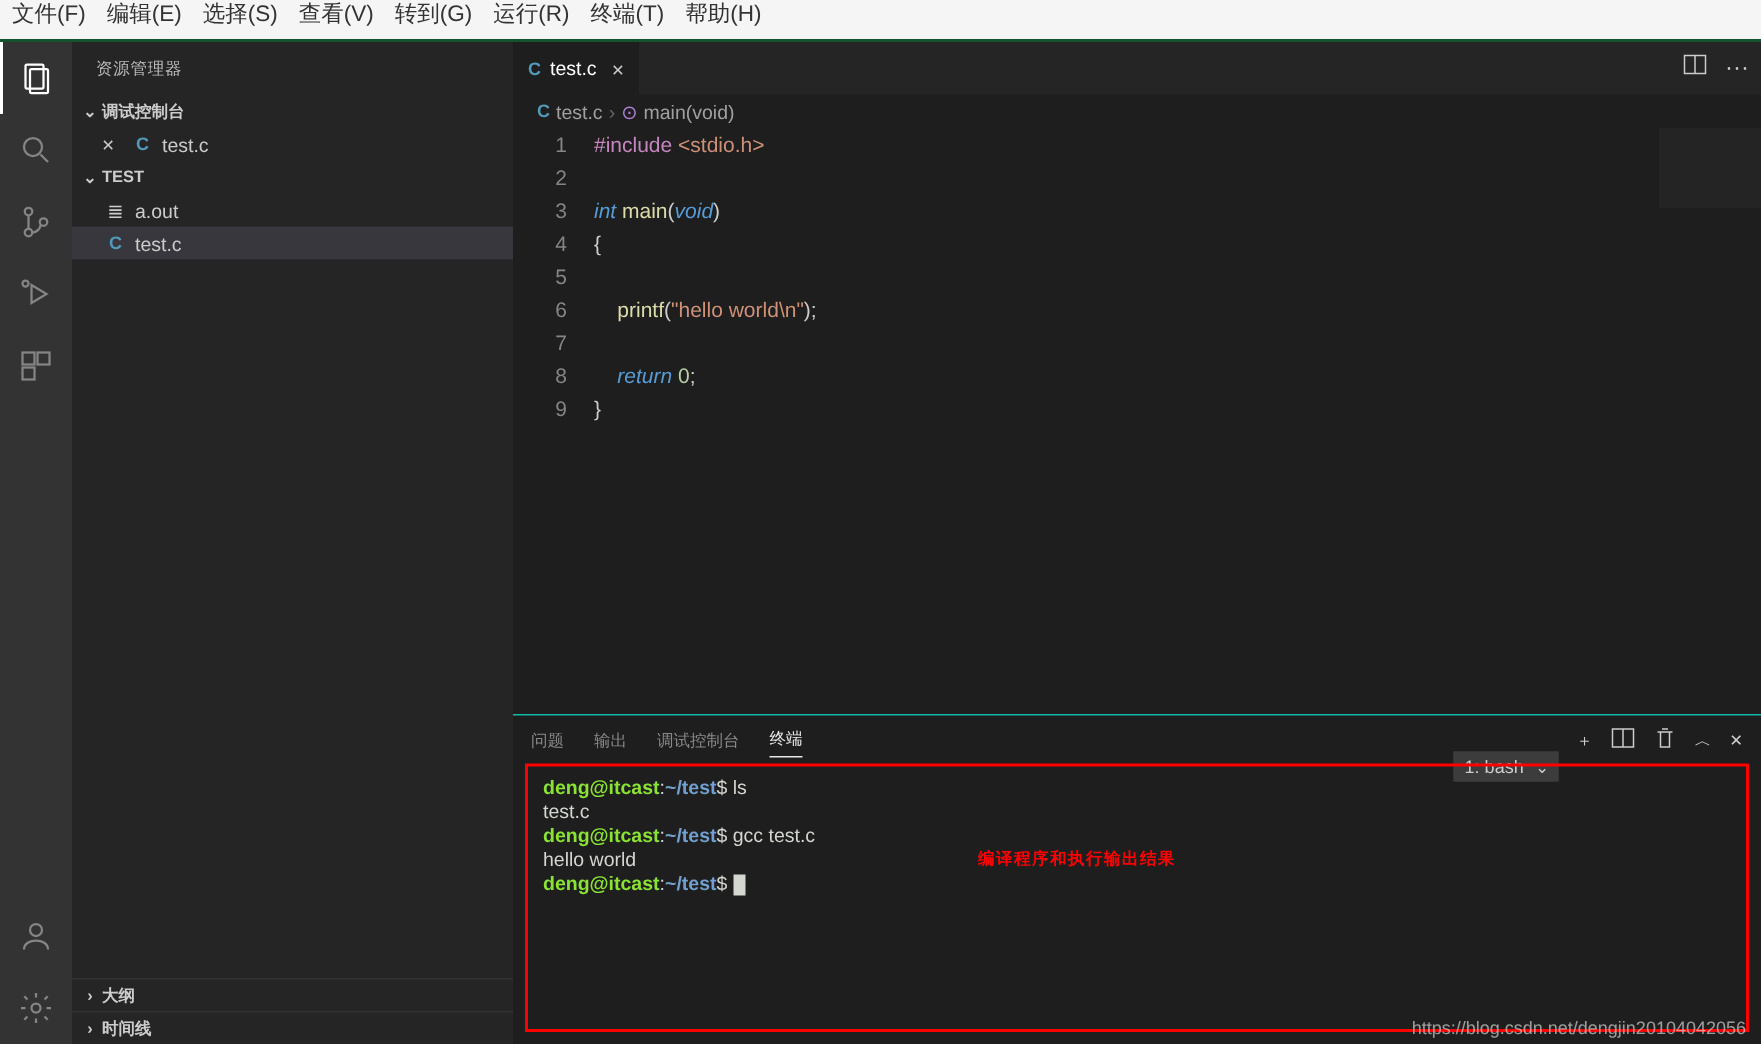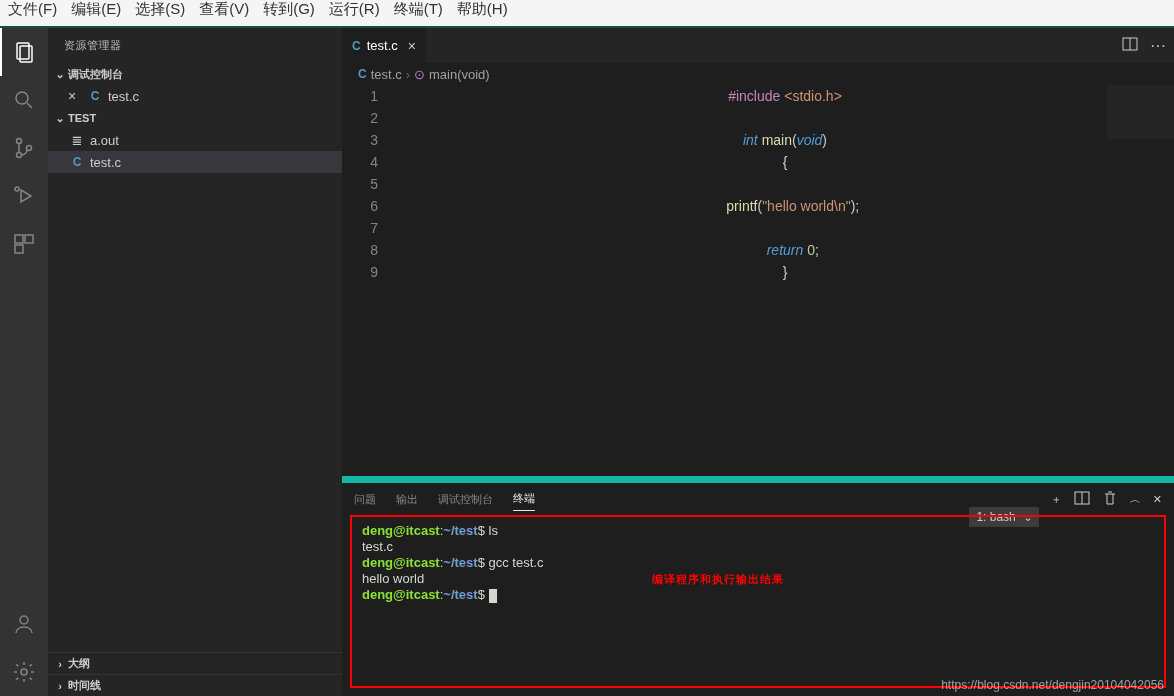--- a/index.html
+++ b/index.html
@@ -29,28 +29,28 @@
 .tab .icon { margin-right: 6px; }
 .tab .close { margin-left: 10px; color: #cccccc; font-size: 14px; }
 .tabbar-actions { margin-left: auto; display: flex; align-items: center; padding-right: 8px; color: #cccccc; gap: 12px; }
 .breadcrumb { height: 22px; display: flex; align-items: center; padding-left: 16px; font-size: 13px; color: #a0a0a0; }
 .breadcrumb .sep { margin: 0 4px; color: #666; }
 .breadcrumb .icon { margin-right: 4px; }
 .code-area { flex: 1; display: flex; position: relative; font-family: Consolas, monospace; font-size: 14px; line-height: 22px; overflow: hidden; }
 .gutter { width: 54px; text-align: right; color: #858585; padding-right: 18px; }
 .gutter div { height: 22px; }
 .code { flex: 1; position: relative; }
-.code .line { height: 22px; white-space: pre; text-align: center; }
+.code .line { height: 22px; white-space: pre; }
 .kw { color: #569cd6; font-style: italic; }
 .str { color: #ce9178; }
 .num { color: #b5cea8; }
 .fn { color: #dcdcaa; }
 .pp { color: #c586c0; }
 .minimap { position: absolute; right: 0; top: 0; width: 68px; height: 54px; background: #262626; opacity: 0.7; }
-.panel { height: 220px; background: #1e1e1e; border-top: 7px solid #14b8a6; display: flex; flex-direction: column; }
+.panel { height: 220px; background: #1e1e1e; border-top: 1px solid #14b8a6; display: flex; flex-direction: column; }
 .panel-tabs { height: 32px; display: flex; align-items: center; padding: 0 12px; font-size: 11px; }
 .panel-tab { margin-right: 20px; color: #888; cursor: pointer; padding: 4px 0; }
 .panel-tab.active { color: #e7e7e7; border-bottom: 1px solid #e7e7e7; }
 .panel-right { margin-left: auto; display: flex; align-items: center; gap: 12px; color: #ccc; }
 .term-select { background: #3c3c3c; color: #ccc; border: 1px solid #3c3c3c; font-size: 12px; padding: 2px 22px 2px 6px; position: relative;}
 .term-select-wrap { position: relative; display: inline-block; margin-top: 36px; }
 .term-select-wrap::after { content: "⌄"; position: absolute; right: 6px; top: 1px; color: #ccc; pointer-events:none;}
 .terminal { flex: 1; padding: 6px 10px; font-family: Consolas, monospace; font-size: 13px; line-height: 16px; margin: 0 8px 8px 8px; border: 2px solid #ff0000; position: relative; }
 .tl { height: 16px; white-space: pre; }
 .green { color: #8ae234; font-weight: bold;}

